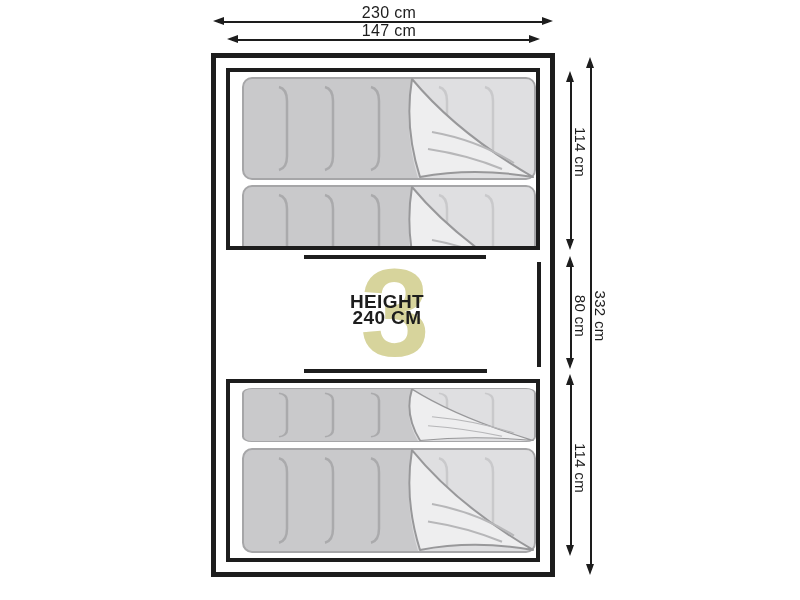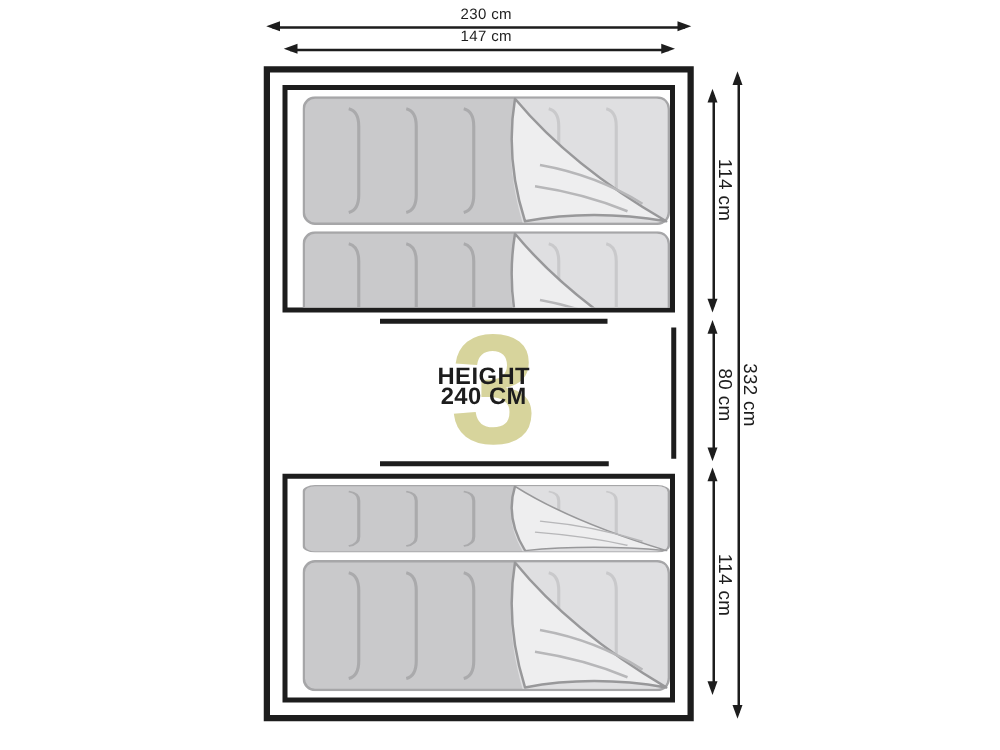--- a/index.html
+++ b/index.html
@@ -20,21 +20,21 @@
   .arrow-h::before{content:"";position:absolute;left:0;top:0;width:0;height:0;
     border-top:4.5px solid transparent;border-bottom:4.5px solid transparent;border-right:11px solid var(--line);}
   .arrow-h::after{content:"";position:absolute;right:0;top:0;width:0;height:0;
     border-top:4.5px solid transparent;border-bottom:4.5px solid transparent;border-left:11px solid var(--line);}
   .arrow-v{position:absolute;width:9px;}
   .arrow-v .shaft{position:absolute;top:5px;bottom:5px;left:3.5px;width:2px;background:var(--line);}
   .arrow-v::before{content:"";position:absolute;top:0;left:0;width:0;height:0;
     border-left:4.5px solid transparent;border-right:4.5px solid transparent;border-bottom:11px solid var(--line);}
   .arrow-v::after{content:"";position:absolute;bottom:0;left:0;width:0;height:0;
     border-left:4.5px solid transparent;border-right:4.5px solid transparent;border-top:11px solid var(--line);}
-  .hlabel{position:absolute;font-size:12px;letter-spacing:.3px;text-align:center;white-space:nowrap;}
+  .hlabel{position:absolute;font-size:16px;letter-spacing:.3px;text-align:center;white-space:nowrap;}
   .vlabel{position:absolute;font-size:15px;letter-spacing:.3px;white-space:nowrap;
     transform:translate(-50%,-50%) rotate(90deg);}
   
   .tent-outline{position:absolute;left:211px;top:53px;width:344px;height:524px;
     border:5px solid var(--line);box-sizing:border-box;background:#fff;}
   .compartment{position:absolute;border:4px solid var(--line);box-sizing:border-box;
     background:#fff;overflow:hidden;}
   .comp-top{left:226px;top:68px;width:314px;height:182px;}
   .comp-bottom{left:226px;top:379px;width:314px;height:183px;}
   .door-line{position:absolute;background:var(--line);}

